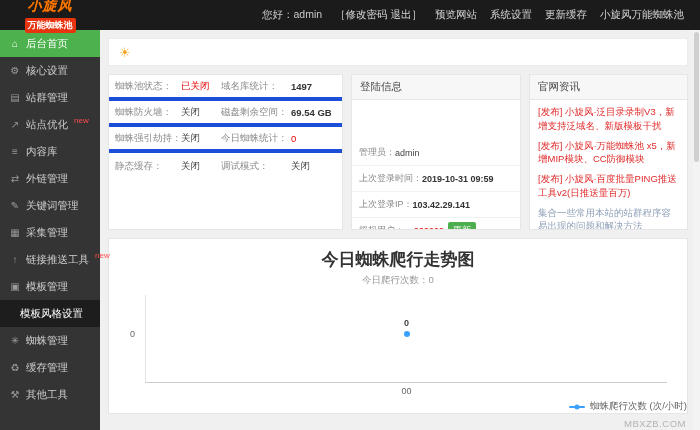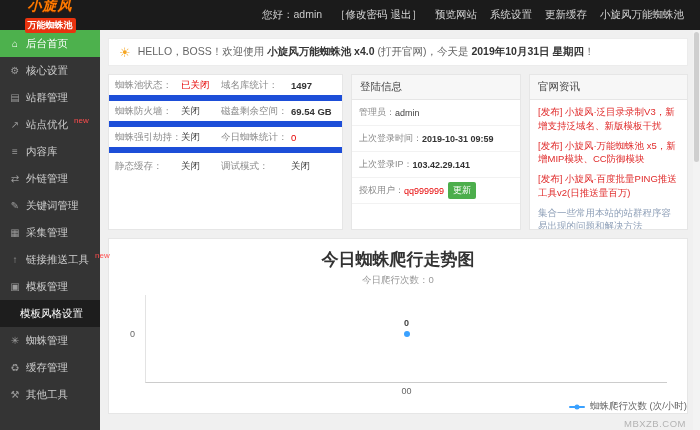--- a/index.html
+++ b/index.html
@@ -38,25 +38,25 @@
   .welcome .sun { color:#f5a623; font-size:13px; }
   .welcome b { color:#333; }
   .welcome .open-link { cursor:pointer; }
 
   .panels { display:flex; gap:8px; margin-top:8px; height:156px; }
   .panel { background:#fff; border:1px solid #e6e6e6; display:flex; flex-direction:column; overflow:hidden; }
   .panel-h { background:#f7f7f7; border-bottom:1px solid #e6e6e6; font-size:10.5px; color:#444;
              padding:5px 8px; flex:none; }
   .panel-body { flex:1; overflow:hidden; }
   .p-sys   { width:235px; flex:none; }
-  .p-login { width:170px; flex:none; }
+  .p-login { width:170px; flex:none;gap:40px; }
   .p-news  { flex:1; }
 
   .sys-row { display:grid; grid-template-columns:66px 40px 70px 1fr; align-items:center;
-             height:26px; border-bottom:6px solid #1d4ed8; padding:0 6px; font-size:9.5px; white-space:nowrap; }
+             height:26px; border-bottom:4px solid #1d4ed8; padding:0 6px; font-size:9.5px; white-space:nowrap; }
   .sys-row:last-child { border-bottom:none; }
   .lbl { color:#8a8a8a; }
   .val { color:#444; }
   .val.red  { color:#e60000; }
   .val.bold { color:#333; font-weight:bold; }
   .val-span { grid-column:2 / 5; display:flex; align-items:center; gap:4px; color:#444; }
   .check { color:#4cae4c; font-size:10px; }
 
   .login-row { display:flex; align-items:center; height:26px; border-bottom:1px solid #f2f2f2;
                padding:0 7px; font-size:9px; white-space:nowrap; }
@@ -172,26 +172,20 @@
   <div class="menu-item">
     <span class="mi">⚒</span>
     <span>其他工具</span>
   </div>
 </nav>
 
 <main class="main">
 
   <div class="welcome">
     <span class="sun">☀</span>
-    <span>
-      <span>HELLO，BOSS！欢迎使用</span>
-      <b>小旋风万能蜘蛛池 x4.0</b>
-      <span class="open-link">(打开官网)</span><span>，今天是</span>
-      <b>2019年10月31日 星期四</b><span>！</span>
-    </span>
   </div>
 
   <div class="panels">
 
     <section class="panel p-sys">
       <div class="panel-body">
         <div class="sys-row">
           <span class="lbl">蜘蛛池状态：</span>
           <span class="val red">已关闭</span>
           <span class="lbl">域名库统计：</span>

